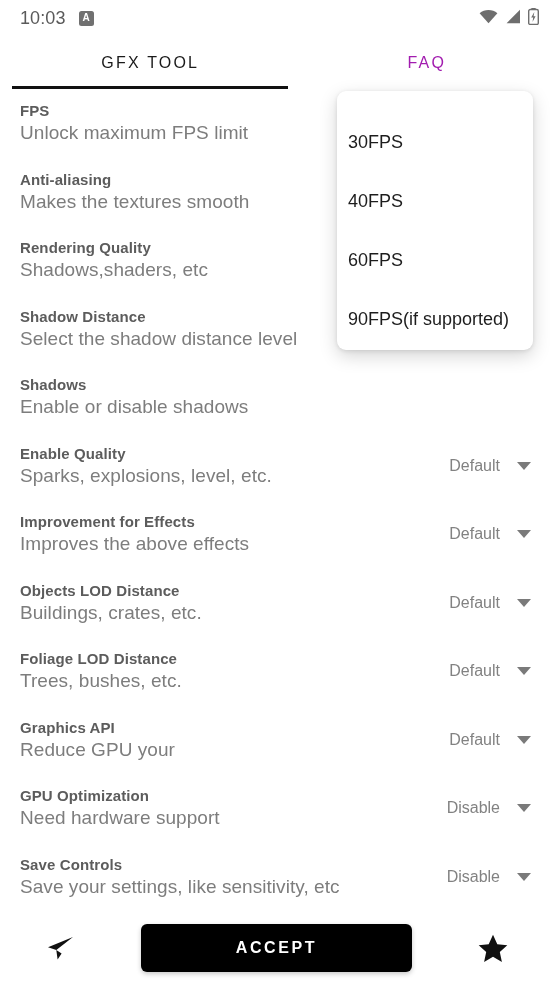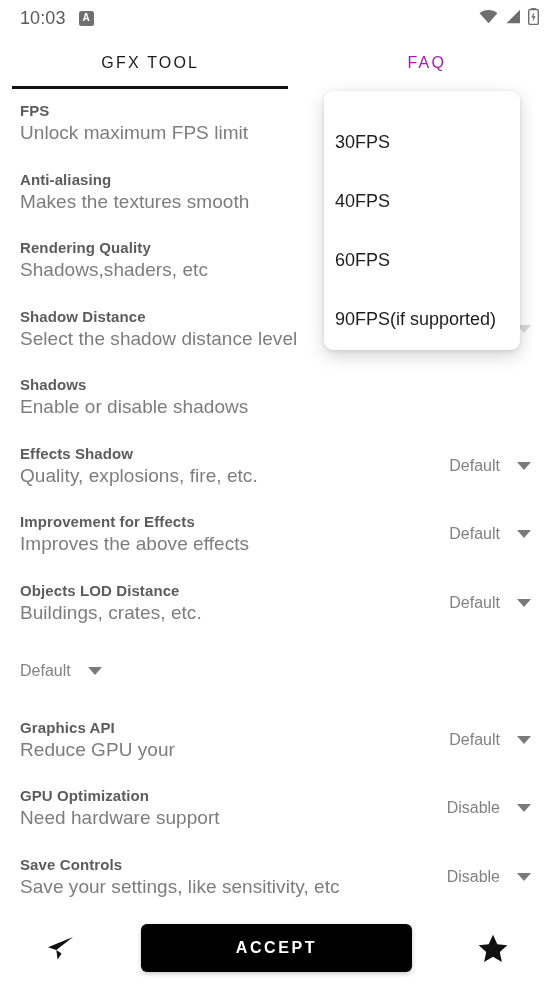--- a/index.html
+++ b/index.html
@@ -132,21 +132,21 @@
     border-left: 7px solid transparent;
     border-right: 7px solid transparent;
     border-top: 8px solid #7a7a7a;
   }
   
   .dimmed .setting-value { color: #d3d3d3; }
   .dimmed .caret { border-top-color: #d8d8d8; }
   .dropdown {
     position: absolute;
     top: 91px;
-    left: 324px;
+    left: 337px;
     width: 196px;
     height: 259px;
     background: #ffffff;
     border-radius: 9px;
     box-shadow: 0 6px 18px rgba(0,0,0,0.17),
                 0 1px 4px rgba(0,0,0,0.10);
     padding-top: 22px;
     z-index: 20;
   }
   .dropdown-item {
@@ -269,22 +269,22 @@
       </div>
       <div class="setting-row dimmed">
         <div class="setting-text">
           <div class="setting-title">Shadows</div>
           <div class="setting-sub">Enable or disable shadows</div>
         </div>
         <div class="setting-control"></div>
       </div>
       <div class="setting-row">
         <div class="setting-text">
-          <div class="setting-title">Effects Shadow</div>
-          <div class="setting-sub">Quality, explosions, fire, etc.</div>
+          <div class="setting-title">Enable Quality</div>
+          <div class="setting-sub">Sparks, explosions, level, etc.</div>
         </div>
         <div class="setting-control">
           <span class="setting-value">Default</span>
           <span class="caret"></span>
         </div>
       </div>
       <div class="setting-row">
         <div class="setting-text">
           <div class="setting-title">Improvement for Effects</div>
           <div class="setting-sub">Improves the above effects</div>
@@ -298,20 +298,24 @@
         <div class="setting-text">
           <div class="setting-title">Objects LOD Distance</div>
           <div class="setting-sub">Buildings, crates, etc.</div>
         </div>
         <div class="setting-control">
           <span class="setting-value">Default</span>
           <span class="caret"></span>
         </div>
       </div>
       <div class="setting-row">
+        <div class="setting-text">
+          <div class="setting-title">Foliage LOD Distance</div>
+          <div class="setting-sub">Trees, bushes, etc.</div>
+        </div>
         <div class="setting-control">
           <span class="setting-value">Default</span>
           <span class="caret"></span>
         </div>
       </div>
       <div class="setting-row">
         <div class="setting-text">
           <div class="setting-title">Graphics API</div>
           <div class="setting-sub">Reduce GPU your</div>
         </div>

